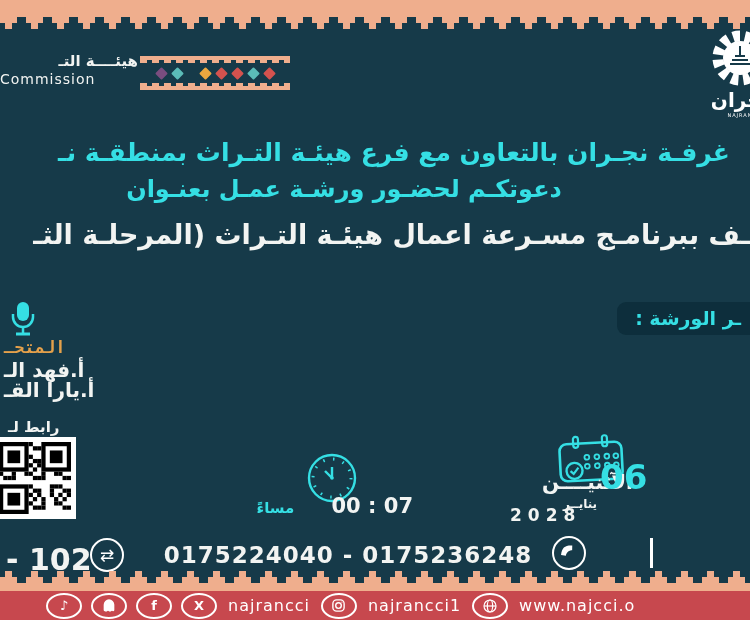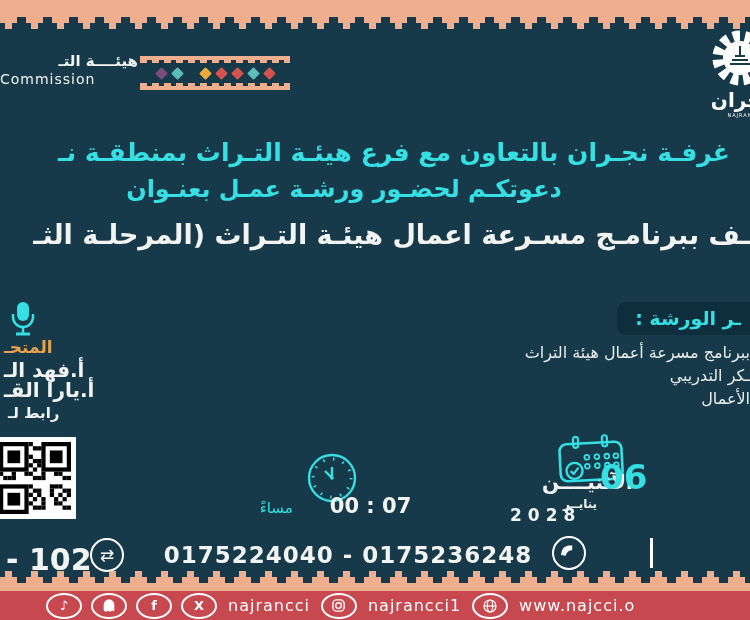--- a/index.html
+++ b/index.html
@@ -54,32 +54,32 @@
   .t3{top:219px;color:var(--white);font-size:27px;}
   
   .badge{
     position:absolute;right:-15px;top:302px;height:33px;line-height:33px;
     background:var(--teal-dark);border-radius:9px;padding:0 24px 0 18px;
     color:var(--cyan);font-weight:bold;font-size:19px;direction:rtl;white-space:nowrap;
   }
   .topics{position:absolute;right:0;top:341px;direction:rtl;text-align:right;color:#e9edeb;font-size:16px;line-height:23px;white-space:nowrap;}
   
   .mic{position:absolute;left:7px;top:300px;}
-  .spk-head{position:absolute;left:4px;top:337px;color:var(--orange);font-size:17px;font-weight:bold;direction:rtl;white-space:nowrap;}
+  .spk-head{position:absolute;left:4px;top:337px;color:var(--orange);font-size:17px;font-weight:bold;direction:rtl;white-space:nowrap;font-family:Liberation Mono, monospace;}
   .spk{position:absolute;left:4px;color:var(--white);font-size:20px;font-weight:bold;direction:rtl;white-space:nowrap;}
   .spk.n1{top:358px;}
   .spk.n2{top:378px;}
   
-  .qr-label{position:absolute;left:8px;top:404px;color:var(--white);font-size:15px;font-weight:bold;direction:rtl;white-space:nowrap;}
+  .qr-label{position:absolute;left:8px;top:418px;color:var(--white);font-size:15px;font-weight:bold;direction:rtl;white-space:nowrap;}
   .qr{position:absolute;left:-6px;top:437px;width:82px;height:82px;background:#fff;padding:5px;box-sizing:border-box;}
   
   .clock{position:absolute;left:306px;top:452px;}
   .time{position:absolute;left:258px;top:494px;width:155px;text-align:center;direction:rtl;white-space:nowrap;}
   .time .digits{color:var(--white);font-size:21px;font-weight:bold;letter-spacing:1px;margin-left:32px;}
-  .time .suffix{color:var(--cyan);font-size:15px;font-weight:normal;}
+  .time .suffix{color:var(--cyan);font-size:15px;font-weight:bold;}
   .calendar{position:absolute;left:552px;top:434px;}
   .day{position:absolute;left:505px;top:470px;width:165px;text-align:center;color:var(--white);font-weight:bold;font-size:20px;direction:rtl;white-space:nowrap;}
   .month{position:absolute;left:563px;top:497px;color:var(--white);font-size:12px;font-weight:bold;direction:rtl;}
   .year{position:absolute;left:510px;top:505px;color:var(--white);font-size:17px;font-weight:bold;letter-spacing:6px;}
   .daynum{position:absolute;left:600px;top:460px;color:var(--cyan);font-size:34px;font-weight:bold;line-height:1;}
   
   .ext{position:absolute;left:6px;top:542px;color:var(--white);font-size:30px;font-weight:bold;}
   .circle-icon{
     position:absolute;width:34px;height:34px;border:2px solid #fff;border-radius:50%;
     display:flex;align-items:center;justify-content:center;color:#fff;font-size:17px;box-sizing:border-box;
@@ -130,25 +130,20 @@
     </svg>
     <div class="ar">نجران</div>
     <div class="latin">NAJRAN</div>
   </div>
 
   <div class="t1">غرفـة نجـران بالتعاون مع فرع هيئـة التـراث بمنطقـة نـ</div>
   <div class="t2">دعوتكـم لحضـور ورشـة عمـل بعنـوان</div>
   <div class="t3">ـف ببرنامـج مسـرعة اعمال هيئـة التـراث  (المرحلـة الثـ</div>
 
   <div class="badge">ـر الورشة :</div>
-  <div class="topics">
-    <div>ببرنامج مسرعة أعمال هيئة التراث</div>
-    <div>ـكر التدريبي</div>
-    <div>الأعمال</div>
-  </div>
 
   <svg class="mic" width="32" height="38" viewBox="0 0 32 38">
     <rect x="10" y="2" width="12" height="19" rx="6" fill="#35dfe4"></rect>
     <path d="M6 14 v3 a10 10 0 0 0 20 0 v-3" fill="none" stroke="#35dfe4" stroke-width="2.5"></path>
     <line x1="16" y1="28" x2="16" y2="33" stroke="#35dfe4" stroke-width="2.5"></line>
     <line x1="9" y1="34" x2="23" y2="34" stroke="#35dfe4" stroke-width="3"></line>
   </svg>
   <div class="spk-head">المتحـ</div>
   <div class="spk n1">أ.فهد الـ</div>
   <div class="spk n2">أ.يارا القـ</div>

